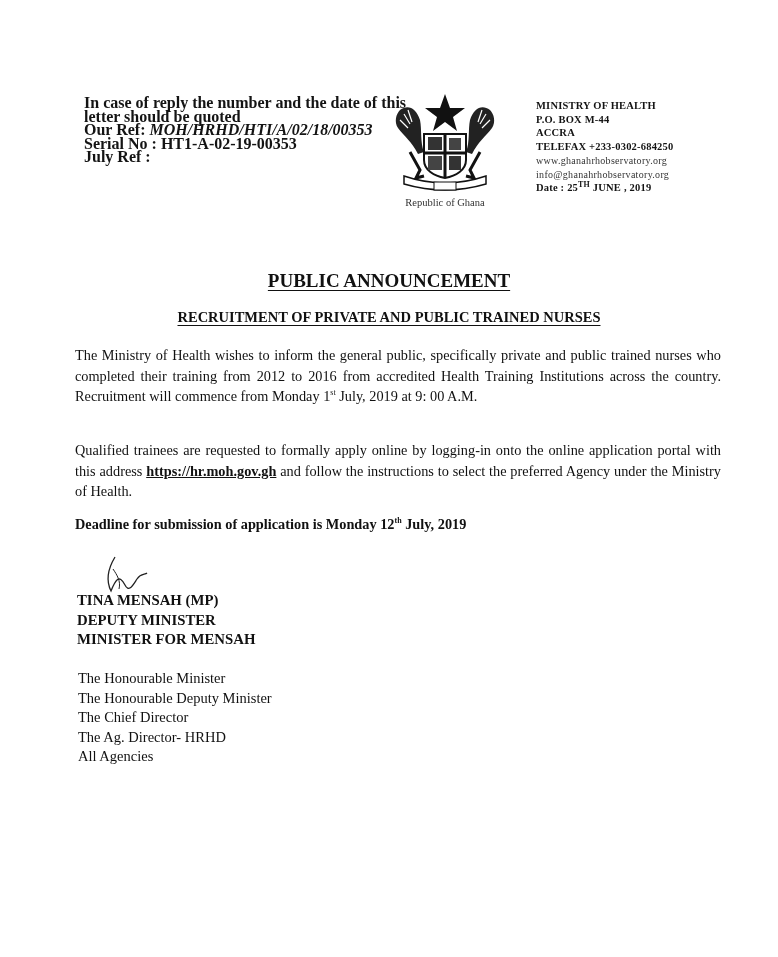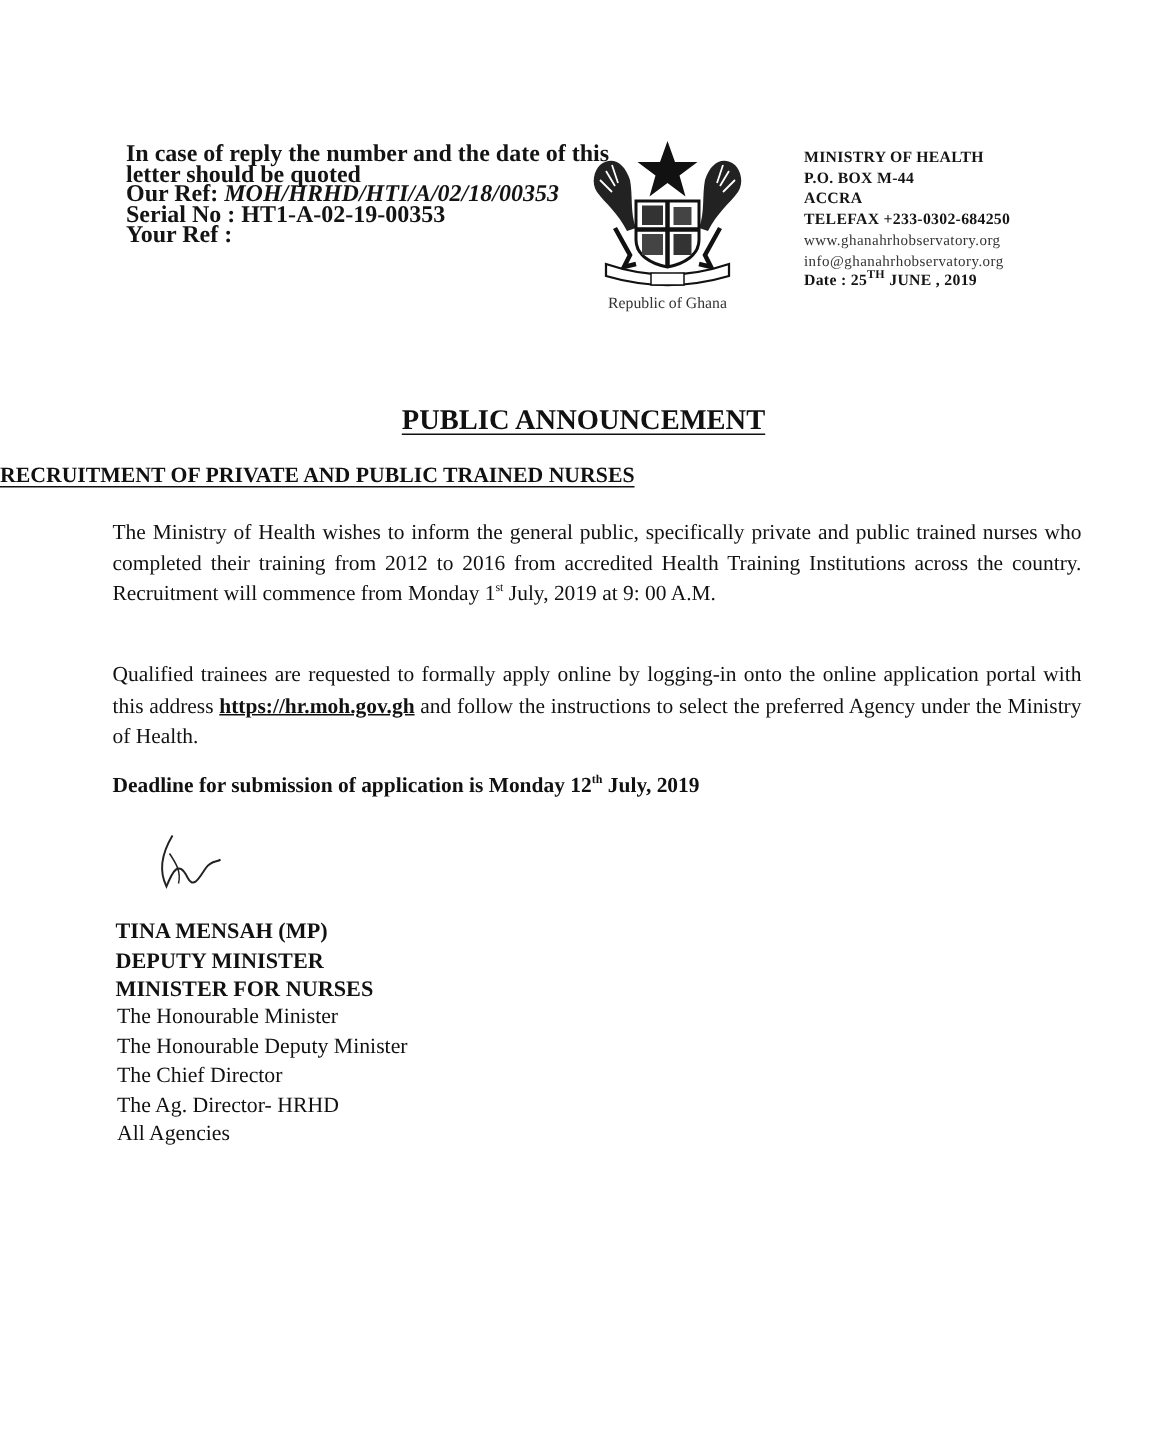--- a/index.html
+++ b/index.html
@@ -17,46 +17,46 @@
     }
     .right-hdr .b { font-weight: bold; letter-spacing: 0.2px; }
     .right-hdr .thin { font-weight: normal; color: #333; font-size: 10px; letter-spacing: 0.3px; }
     .crest { left: 390px; top: 90px; width: 110px; height: 105px; }
     .crest-caption { left: 380px; top: 197px; width: 130px; text-align: center; font-size: 10.5px; color: #333; }
     .title {
       left: 0; width: 778px; top: 270px; text-align: center;
       font-size: 19px; font-weight: bold; text-decoration: underline; text-underline-offset: 3px;
     }
     .subtitle {
-      left: 0; width: 778px; top: 309px; text-align: left;
+      left: 0; width: 778px; top: 309px; text-align: center;
       font-size: 14.5px; font-weight: bold; text-decoration: underline; text-underline-offset: 3px;
     }
     .para {
       left: 75px; width: 646px; font-size: 14.3px; line-height: 20.5px; text-align: justify;
     }
     .p1 { top: 345px; }
     .p2 { top: 440px; }
     .para b { font-weight: normal; }
     .para .link { font-weight: bold; text-decoration: underline; }
     .deadline { left: 75px; top: 516px; font-size: 14.3px; font-weight: bold; }
     .sign { left: 75px; top: 555px; width: 120px; height: 40px; }
-    .sig-block { left: 77px; top: 612px; font-size: 14.8px; font-weight: bold; line-height: 19.5px; }
+    .sig-block { left: 77px; top: 591px; font-size: 14.8px; font-weight: bold; line-height: 19.5px; }
     .cc-block { left: 78px; top: 669px; font-size: 14.5px; line-height: 19.5px; }
     .cc-block .cc-label { padding-left: 3px; }
     sup { font-size: 8px; line-height: 0; vertical-align: super; }
   </style>
 </head>
 <body>
 
 <div class="abs left-hdr">
   <div>In case of reply the number and the date of this</div>
   <div>letter should be quoted</div>
   <div><span>Our Ref: </span><span class="ital">MOH/HRHD/HTI/A/02/18/00353</span></div>
   <div>Serial No : HT1-A-02-19-00353</div>
-  <div>Your Ref  :</div>
+  <div>July Ref  :</div>
 </div>
 
 <div class="abs crest">
   <svg width="110" height="105" viewBox="0 0 110 105">
 
     <polygon points="55,4 60,18 75,18 63,27 67,41 55,32 43,41 47,27 35,18 50,18" fill="#111"></polygon>
 
     <path d="M10,20 C18,14 26,18 30,30 C32,40 30,52 34,62 L28,64 C22,52 14,46 8,38 C4,32 6,24 10,20 Z" fill="#222"></path>
     <path d="M14,24 l6,10 M10,30 l8,8 M18,20 l4,12" stroke="#fff" stroke-width="1.2"></path>
 
@@ -108,21 +108,21 @@
 <div class="abs sign">
   <svg width="120" height="40" viewBox="0 0 120 40">
     <path d="M40,2 C34,12 30,24 36,36 C40,26 44,18 50,30 C54,38 58,30 62,24 C66,18 70,20 72,18" stroke="#222" stroke-width="1.3" fill="none"></path>
     <path d="M38,14 C42,20 46,26 44,34" stroke="#222" stroke-width="1" fill="none"></path>
   </svg>
 </div>
 
 <div class="abs sig-block">
   <div>TINA MENSAH (MP)</div>
   <div>DEPUTY MINISTER</div>
-  <div>MINISTER FOR NURSES</div>
+  <div>MINISTER FOR MENSAH</div>
 </div>
 
 <div class="abs cc-block">
   <div>The Honourable Minister</div>
   <div>The Honourable Deputy Minister</div>
   <div>The Chief Director</div>
   <div>The Ag. Director- HRHD</div>
   <div>All Agencies</div>
 </div>
 

